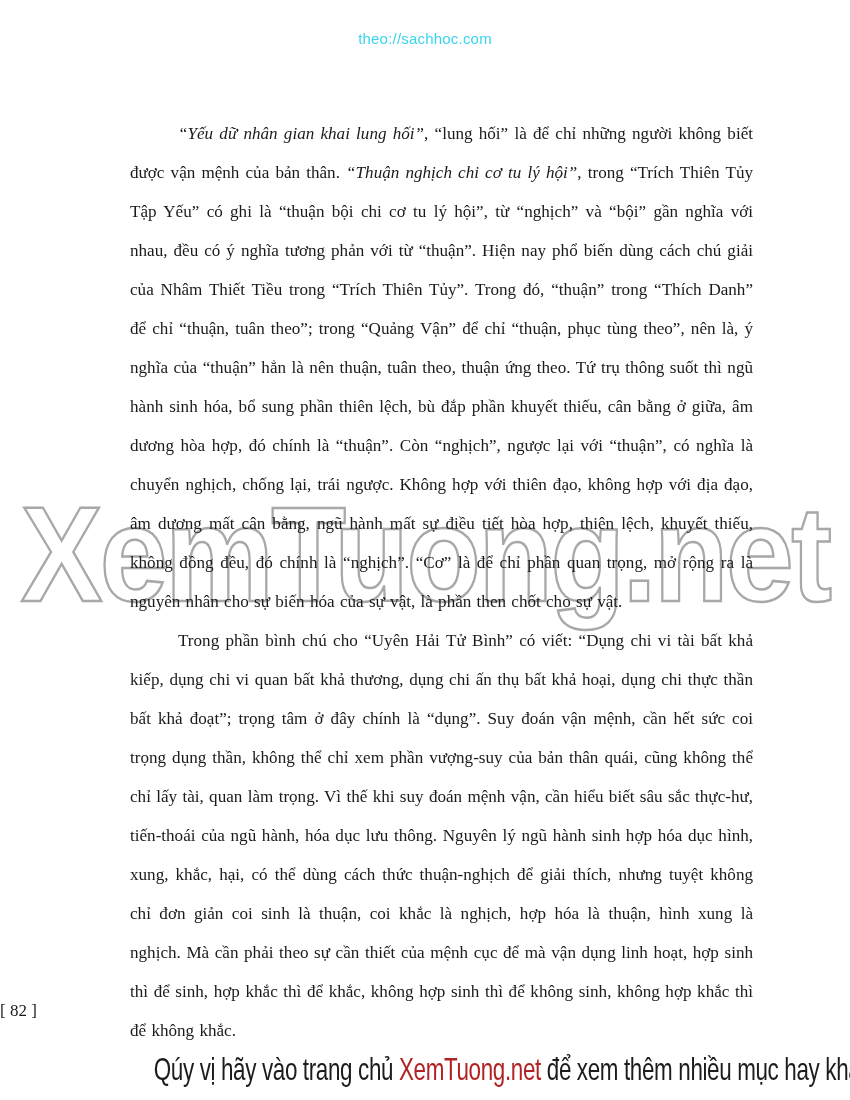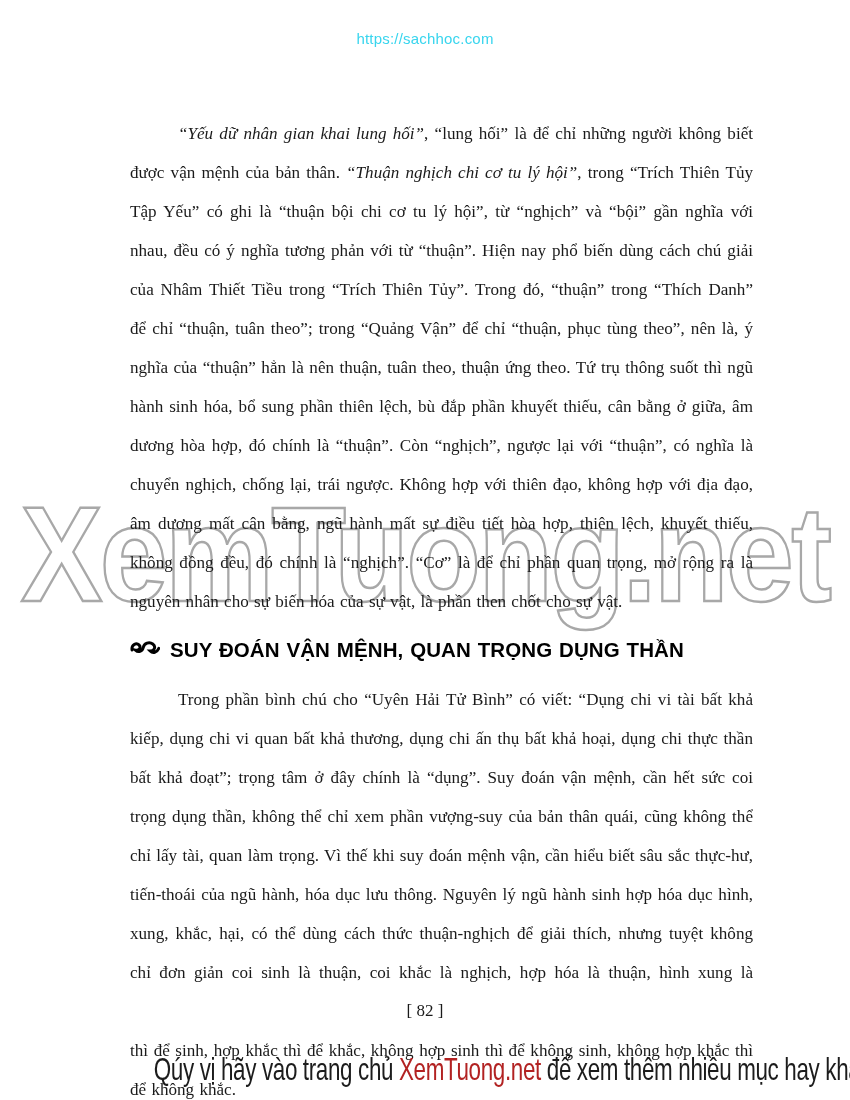--- a/index.html
+++ b/index.html
@@ -74,21 +74,21 @@
     color: #000000;
     white-space: nowrap;
   }
   .fleuron { flex: 0 0 auto; display: inline-block; }
 
   .page-number {
     position: absolute;
     top: 1001px;
     left: 0;
     width: 100%;
-    text-align: center;
+    text-align: left;
     z-index: 2;
     font-size: 17px;
     color: #1a1a1a;
     background: #ffffff;
   }
 
   .footer-note {
     position: absolute;
     top: 1051px;
     left: 0;
@@ -107,36 +107,28 @@
     color: #1c1c1c;
     letter-spacing: -0.5px;
   }
   .footer-brand { color: #b22222; }
 </style>
 </head>
 <body>
 
 <div class="page">
 
-  <div class="top-url">https://sachhoc.com</div>
+  <div class="top-url">theo://sachhoc.com</div>
 
   <div class="watermark">XemTuong.net</div>
 
   <div class="body-text">
 
     <p class="para"><span class="ital">“Yếu dữ nhân gian khai lung hối”</span><span>, “lung hối” là để chỉ những người không biết được vận mệnh của bản thân. </span><span class="ital">“Thuận nghịch chi cơ tu lý hội”</span><span>, trong “Trích Thiên Tủy Tập Yếu” có ghi là “thuận bội chi cơ tu lý hội”, từ “nghịch” và “bội” gần nghĩa với nhau, đều có ý nghĩa tương phản với từ “thuận”. Hiện nay phổ biến dùng cách chú giải của Nhâm Thiết Tiều trong “Trích Thiên Tủy”. Trong đó, “thuận” trong “Thích Danh” để chỉ “thuận, tuân theo”; trong “Quảng Vận” để chỉ “thuận, phục tùng theo”, nên là, ý nghĩa của “thuận” hẳn là nên thuận, tuân theo, thuận ứng theo. Tứ trụ thông suốt thì ngũ hành sinh hóa, bổ sung phần thiên lệch, bù đắp phần khuyết thiếu, cân bằng ở giữa, âm dương hòa hợp, đó chính là “thuận”. Còn “nghịch”, ngược lại với “thuận”, có nghĩa là chuyển nghịch, chống lại, trái ngược. Không hợp với thiên đạo, không hợp với địa đạo, âm dương mất cân bằng, ngũ hành mất sự điều tiết hòa hợp, thiên lệch, khuyết thiếu, không đồng đều, đó chính là “nghịch”. “Cơ” là để chỉ phần quan trọng, mở rộng ra là nguyên nhân cho sự biến hóa của sự vật, là phần then chốt cho sự vật.</span></p>
 
-    <h2 class="section-heading">
-      <span class="fleuron">
-        <svg width="30" height="19" viewBox="0 0 34 22" aria-hidden="true">
-          <path d="M2 14 C1 8 7 5 10 8 C13 11 10 15 6 14 C9 17 14 16 15 11 C16 6 22 4 26 7 C30 10 28 15 23 15 C26 18 31 17 33 12" fill="none" stroke="#000000" stroke-width="3.4" stroke-linecap="round"></path>
-        </svg>
-      </span>
-      <span>SUY ĐOÁN VẬN MỆNH, QUAN TRỌNG DỤNG THẦN</span>
-    </h2>
 
     <p class="para">Trong phần bình chú cho “Uyên Hải Tử Bình” có viết: “Dụng chi vi tài bất khả kiếp, dụng chi vi quan bất khả thương, dụng chi ấn thụ bất khả hoại, dụng chi thực thần bất khả đoạt”; trọng tâm ở đây chính là “dụng”. Suy đoán vận mệnh, cần hết sức coi trọng dụng thần, không thể chỉ xem phần vượng-suy của bản thân quái, cũng không thể chỉ lấy tài, quan làm trọng. Vì thế khi suy đoán mệnh vận, cần hiểu biết sâu sắc thực-hư, tiến-thoái của ngũ hành, hóa dục lưu thông. Nguyên lý ngũ hành sinh hợp hóa dục hình, xung, khắc, hại, có thể dùng cách thức thuận-nghịch để giải thích, nhưng tuyệt không chỉ đơn giản coi sinh là thuận, coi khắc là nghịch, hợp hóa là thuận, hình xung là nghịch. Mà cần phải theo sự cần thiết của mệnh cục để mà vận dụng linh hoạt, hợp sinh thì để sinh, hợp khắc thì để khắc, không hợp sinh thì để không sinh, không hợp khắc thì để  không khắc.</p>
 
 
   </div>
 
   <div class="page-number">[ 82 ]</div>
 
   <div class="footer-note">
     <span class="footer-inner"><span>Qúy vị hãy vào trang chủ </span><span class="footer-brand">XemTuong.net</span><span> để xem thêm nhiều mục hay khác</span></span>

